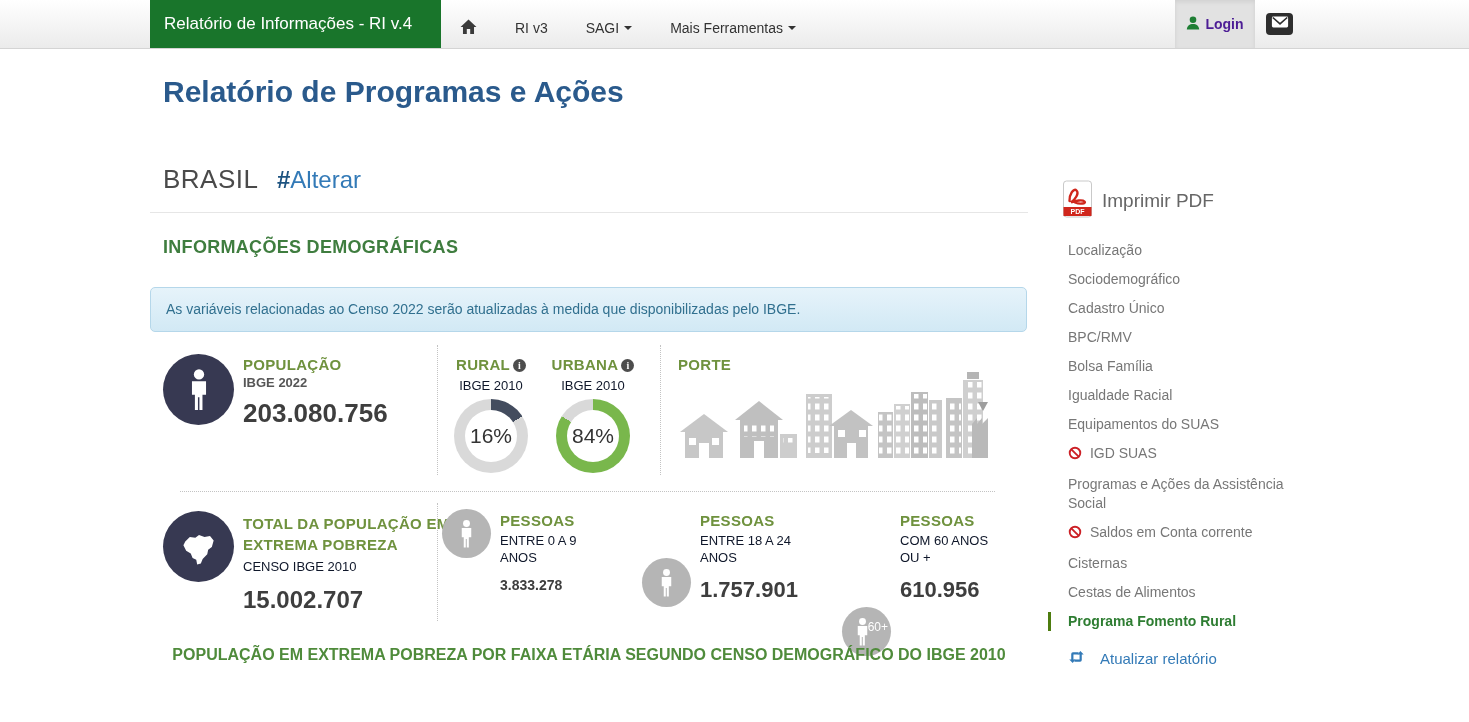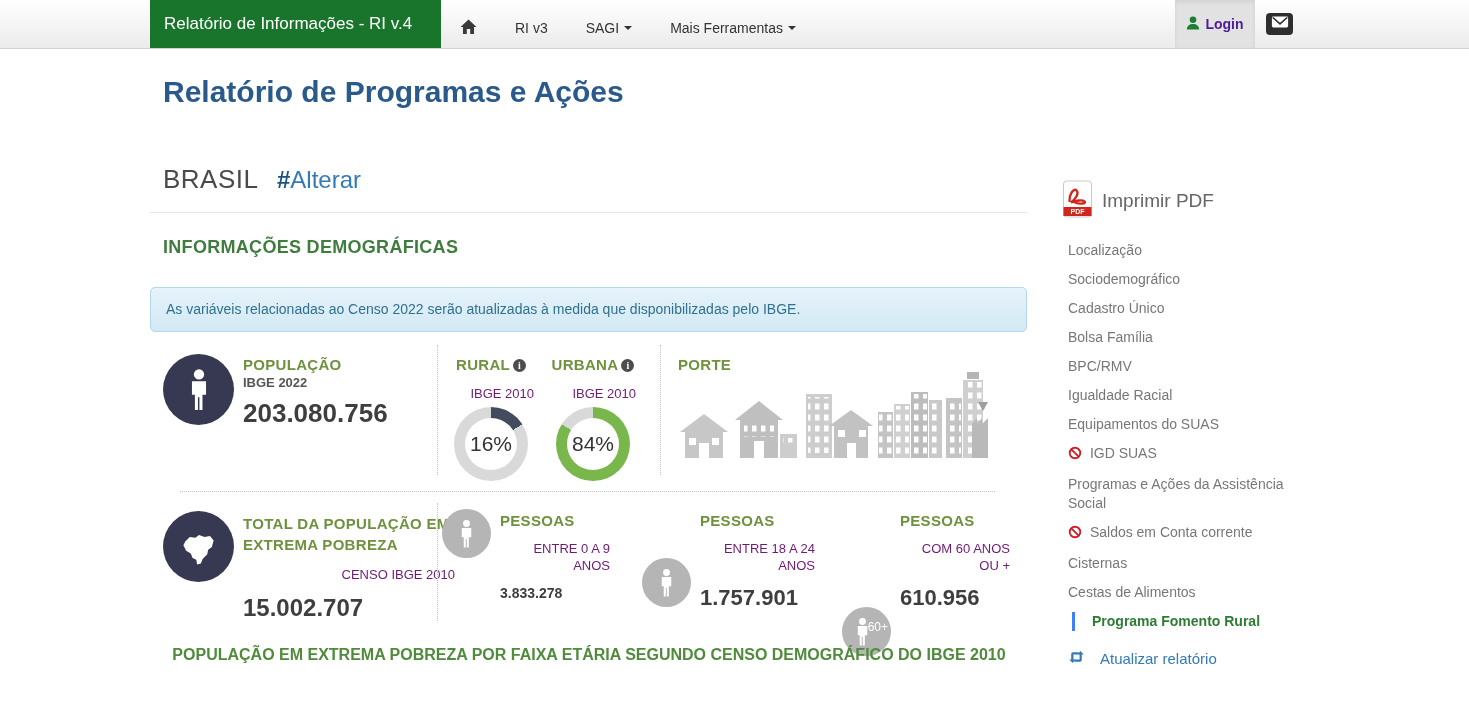--- a/index.html
+++ b/index.html
@@ -44,43 +44,43 @@
     border:1px solid #b5d7ea;border-radius:5px;
     color:#31708f;font-size:14px;line-height:43px;padding-left:15px;}
 
   
   .circle-dark{width:71px;height:71px;border-radius:50%;background:#373952;
     display:flex;align-items:center;justify-content:center;}
   .circle-gray{width:49px;height:49px;border-radius:50%;background:#b5b5b5;
     display:flex;align-items:center;justify-content:center;position:relative;}
   .stat-label{font-size:15px;font-weight:bold;color:#6f923e;letter-spacing:.3px;}
   .stat-src{font-size:13px;font-weight:bold;color:#565656;margin-top:2px;}
-  .stat-src-light{font-size:13px;color:#701a75;margin-top:12px;text-align:right;}
+  .stat-src-light{font-size:13px;color:#0f172a;margin-top:4px;}
   .stat-value{font-size:26px;font-weight:bold;color:#3e3e3e;}
   .vdots{border-left:1px dotted #c3c3c3;width:0;}
   .hdots{border-top:1px dotted #c3c3c3;height:0;}
 
   .donut-wrap{width:86px;text-align:center;}
   .donut{width:74px;height:74px;border-radius:50%;margin:6px auto 0;position:relative;}
   .donut-hole{position:absolute;left:11px;top:11px;width:52px;height:52px;border-radius:50%;
     background:#fff;display:flex;align-items:center;justify-content:center;
     font-size:21px;color:#333;}
   .info-dot{display:inline-block;width:13px;height:13px;border-radius:50%;background:#4d4d4d;
     color:#fff;font-size:10px;line-height:13px;text-align:center;vertical-align:1px;
     margin-left:3px;cursor:pointer;font-family:"Liberation Serif",serif;font-weight:bold;}
   .info-dot::after{content:"i";}
 
   
   .pdf-row{left:1062px;top:180px;display:flex;align-items:center;gap:9px;cursor:pointer;}
   .pdf-label{font-size:19px;color:#666;}
   .side-nav{left:1048px;top:241px;width:250px;}
   .side-link{display:block;font-size:14px;color:#777;line-height:19px;
     margin:0 0 10px 0;padding-left:20px;cursor:pointer;text-decoration:none;}
-  .side-link.active{border-left:3px solid #3b82f6;padding-left:17px;
-    color:#2e7d32;font-weight:bold;margin-left:24px;}
+  .side-link.active{border-left:3px solid #4d7c0f;padding-left:17px;
+    color:#2e7d32;font-weight:bold;}
   .side-link .ban{vertical-align:-2px;margin-right:4px;}
   .refresh-link{margin-top:19px;color:#337ab7;display:flex;align-items:center;gap:15px;
     font-size:15px;padding-left:20px;cursor:pointer;}
 
   .caption{left:150px;top:646px;width:878px;text-align:center;
     font-size:16px;font-weight:bold;color:#4f8b3b;}
 </style>
 </head>
 <body>
 
@@ -289,22 +289,22 @@
       <text x="15" y="34" font-size="7" fill="#ffffff" text-anchor="middle" font-weight="bold" font-family="Liberation Sans, sans-serif">PDF</text>
     </svg>
   </span>
   <span class="pdf-label">Imprimir PDF</span>
 </div>
 
 <nav class="abs side-nav">
   <a class="side-link">Localização</a>
   <a class="side-link">Sociodemográfico</a>
   <a class="side-link">Cadastro Único</a>
+  <a class="side-link">BPC/RMV</a>
   <a class="side-link">Bolsa Família</a>
-  <a class="side-link">BPC/RMV</a>
   <a class="side-link">Igualdade Racial</a>
   <a class="side-link">Equipamentos do SUAS</a>
   <a class="side-link">
     <span class="ban">
       <svg width="14" height="14" viewBox="0 0 18 18">
           <circle cx="9" cy="9" r="6.8" fill="none" stroke="#cc2026" stroke-width="2.4"></circle>
           <line x1="4.3" y1="4.3" x2="13.7" y2="13.7" stroke="#cc2026" stroke-width="2.4"></line>
         </svg>
     </span><span>IGD SUAS</span>
   </a>

